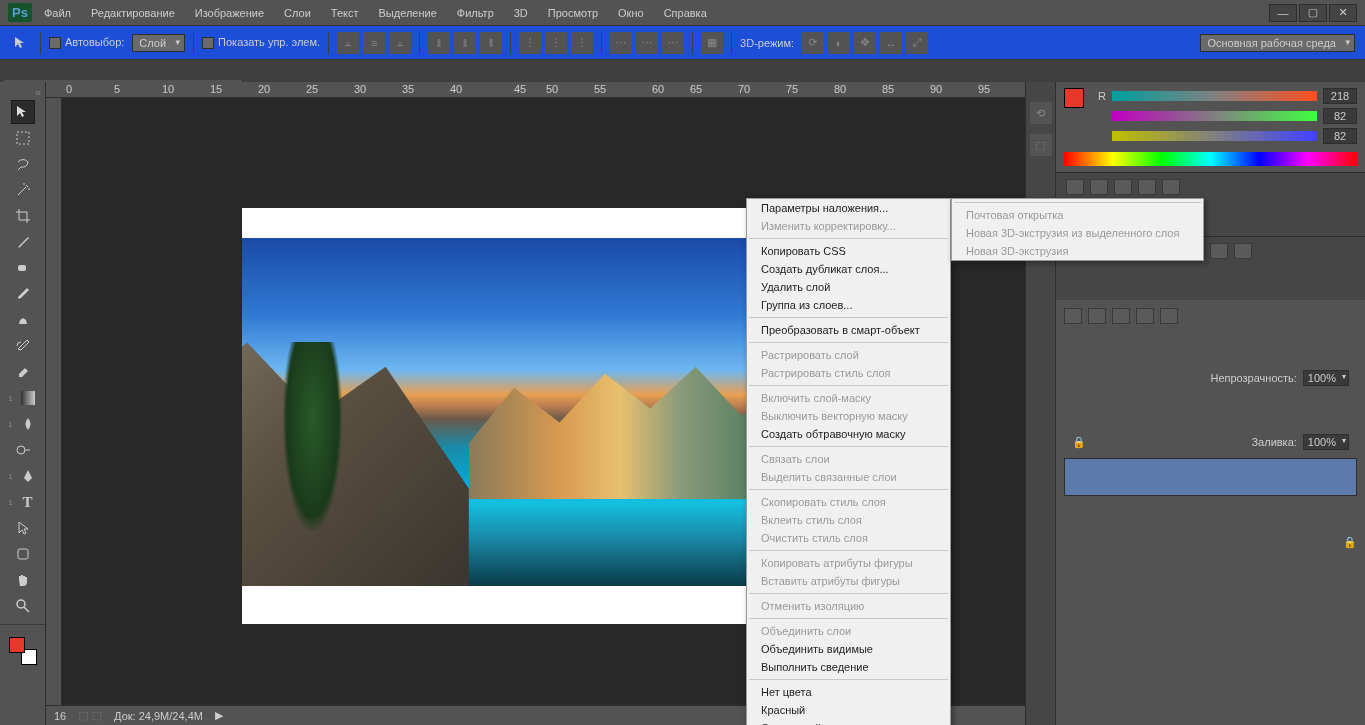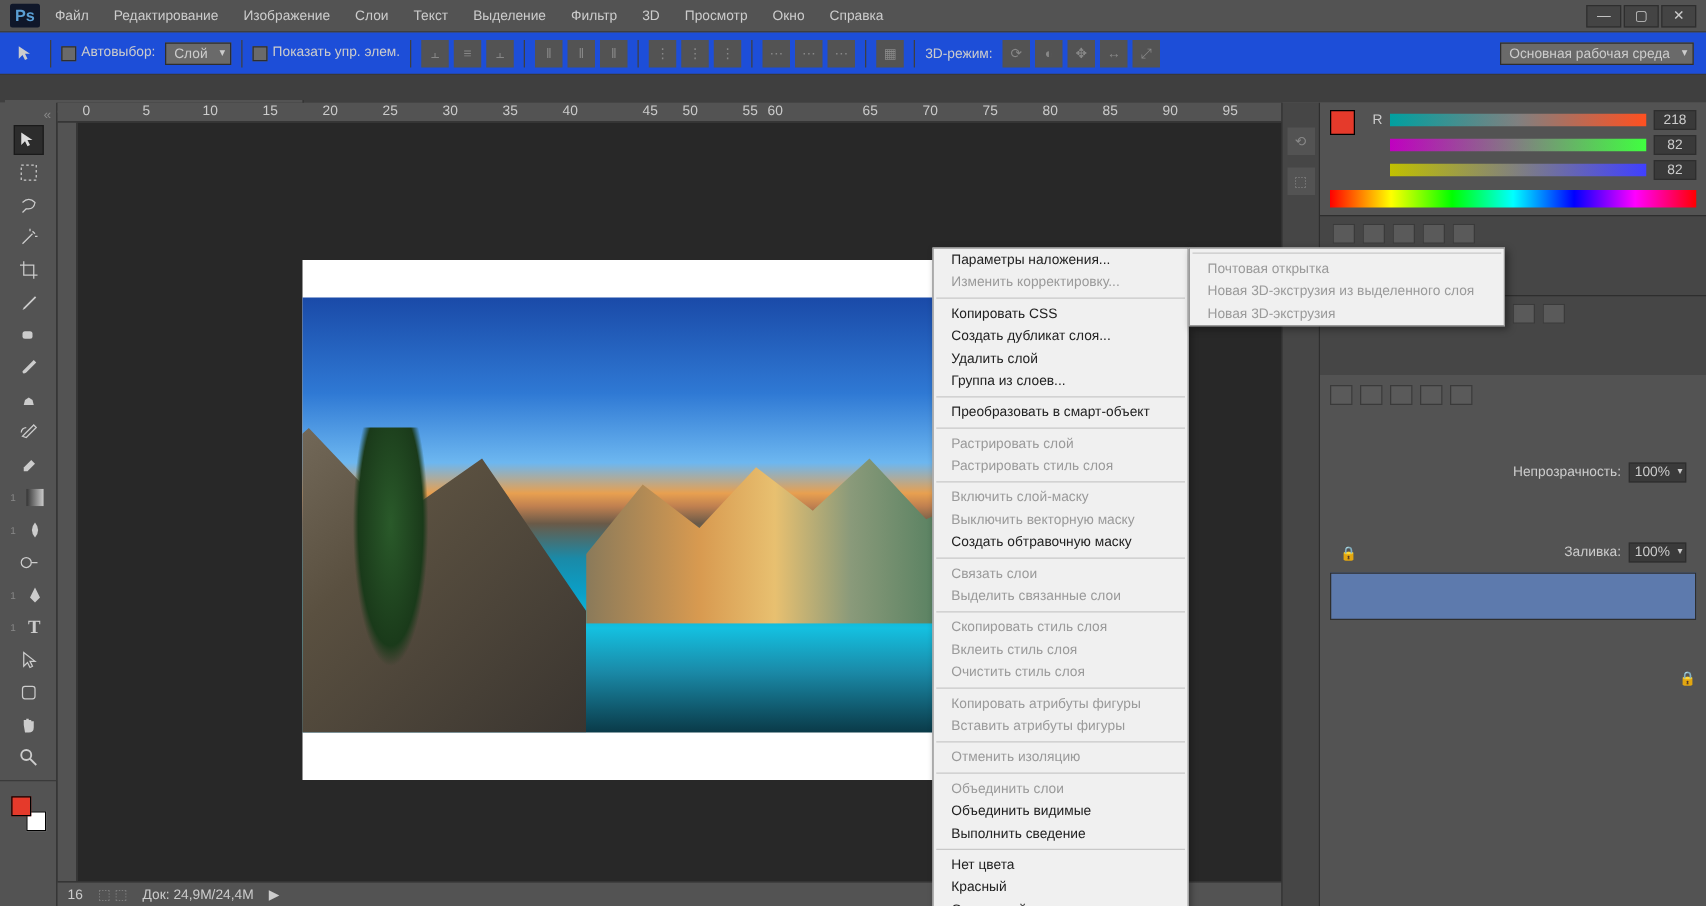--- a/index.html
+++ b/index.html
@@ -1,18 +1,18 @@
 <!DOCTYPE html>
 <html><head>
 <meta charset="utf-8">
 <style>
 * { margin: 0; padding: 0; box-sizing: border-box; font-family: "Segoe UI", Tahoma, sans-serif; font-size: 11px; color: #ccc; }
 body { background: #535353; width: 1365px; height: 725px; overflow: hidden; display: flex; flex-direction: column; }
 .menubar { height: 26px; background: #535353; display: flex; align-items: center; padding: 0 8px; gap: 4px; border-bottom: 1px solid #383838; }
-.ps-logo { background: #0f172a; color: #5a9fd4; font-weight: bold; font-size: 13px; padding: 2px 4px; border-radius: 2px; }
+.ps-logo { background: #14532d; color: #5a9fd4; font-weight: bold; font-size: 13px; padding: 2px 4px; border-radius: 2px; }
 .menu-item { padding: 4px 8px; cursor: default; }
 .win-controls { margin-left: auto; display: flex; gap: 2px; }
 .win-btn { width: 28px; height: 18px; display: flex; align-items: center; justify-content: center; background: #444; border: 1px solid #2e2e2e; }
 .options-bar { height: 34px; background: #1d4ed8; display: flex; align-items: center; padding: 0 10px; border-bottom: 1px solid #383838; gap: 8px; }
 .tool-icon-box { width: 22px; height: 22px; display: flex; align-items: center; justify-content: center; }
 .checkbox { width: 12px; height: 12px; border: 1px solid #2e2e2e; background: #6a6a6a; display: inline-block; margin-right: 4px; vertical-align: middle; }
 .dropdown { background: #6a6a6a; border: 1px solid #2e2e2e; padding: 2px 18px 2px 6px; position: relative; }
 .dropdown::after { content: "▾"; position: absolute; right: 4px; top: 2px; font-size: 9px; }
 .sep { width: 1px; height: 22px; background: #3f3f3f; }
 .icon-row { display: flex; gap: 4px; }
@@ -286,21 +286,21 @@
         <span style="left: 116px;">10</span>
         <span style="left: 164px;">15</span>
         <span style="left: 212px;">20</span>
         <span style="left: 260px;">25</span>
         <span style="left: 308px;">30</span>
         <span style="left: 356px;">35</span>
         <span style="left: 404px;">40</span>
         <span style="left: 468px;">45</span>
         <span style="left: 500px;">50</span>
         <span style="left: 548px;">55</span>
-        <span style="left: 568px;">60</span>
+        <span style="left: 606px;">60</span>
         <span style="left: 644px;">65</span>
         <span style="left: 692px;">70</span>
         <span style="left: 740px;">75</span>
         <span style="left: 788px;">80</span>
         <span style="left: 836px;">85</span>
         <span style="left: 884px;">90</span>
         <span style="left: 932px;">95</span>
       </div>
     <div class="canvas-inner">
       <div class="ruler-v"></div>

